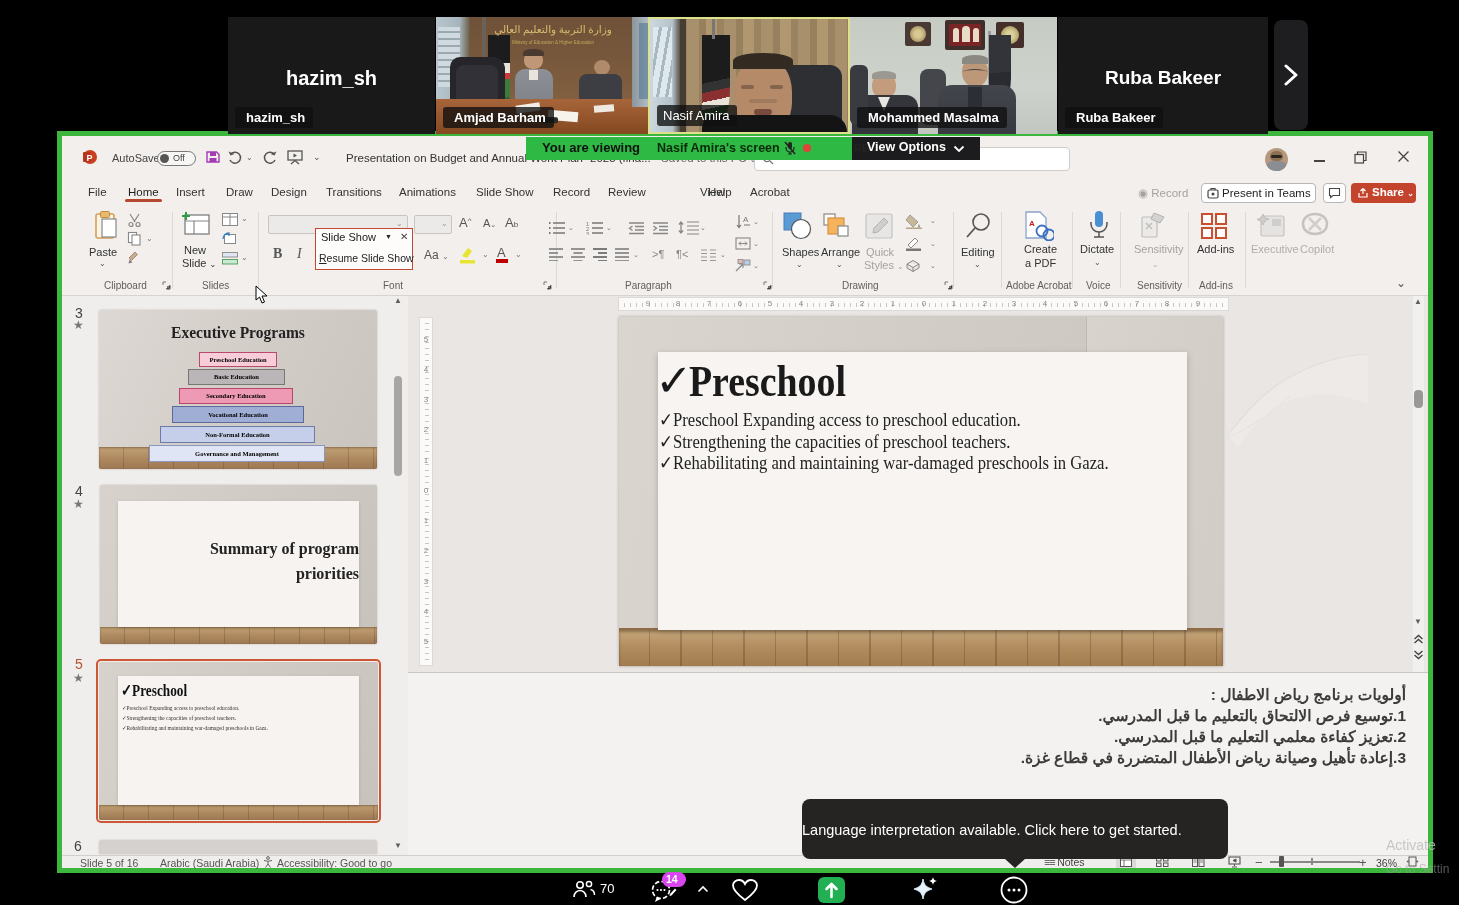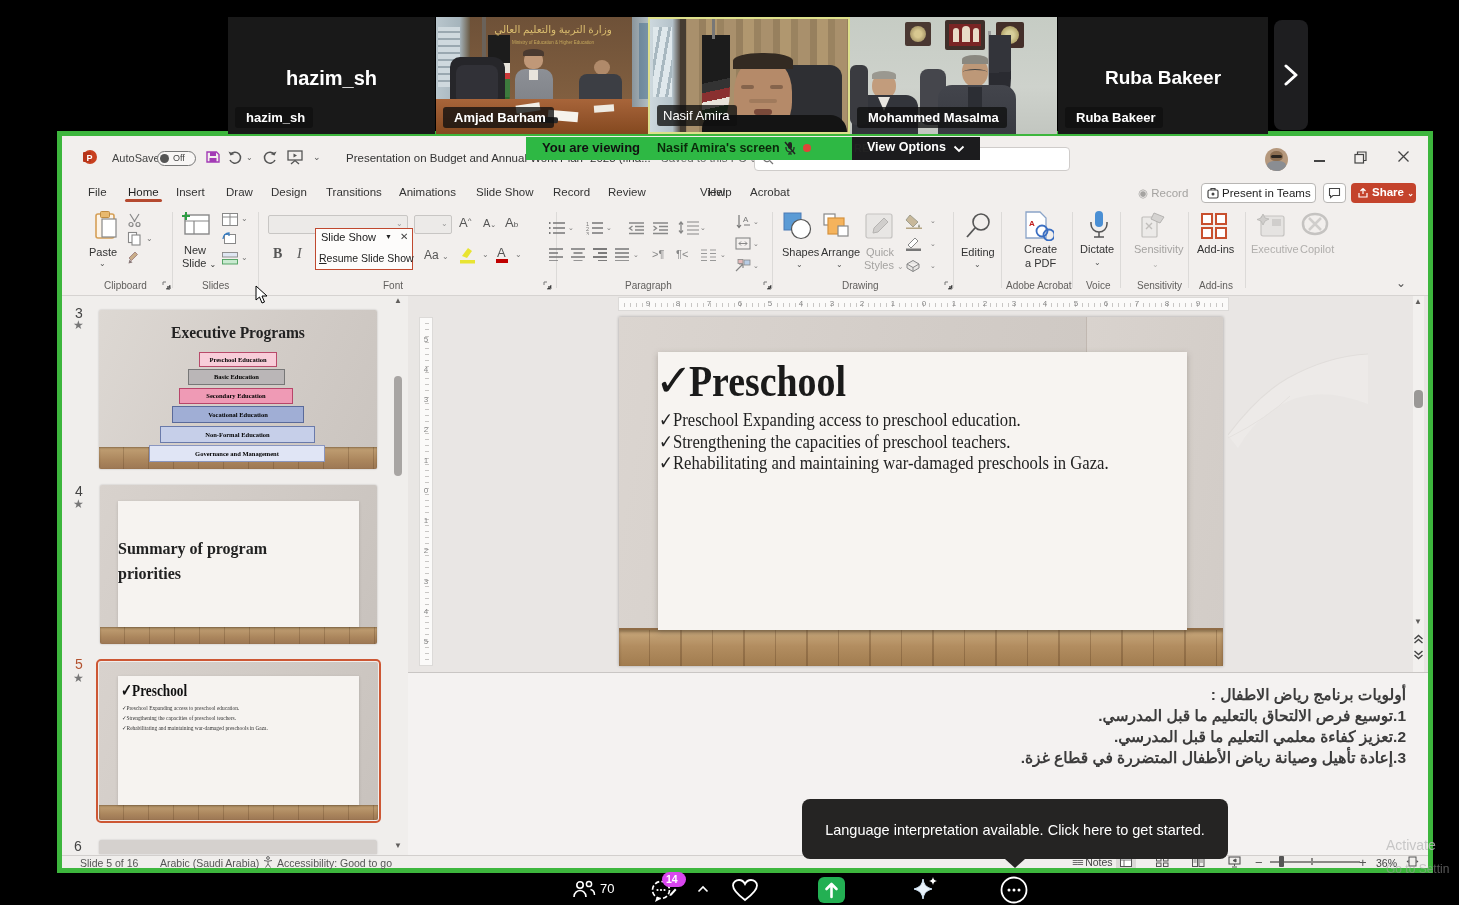--- a/index.html
+++ b/index.html
@@ -415,21 +415,21 @@
       <div class="abs serif" style="left:73px;top:96px;width:130px;height:15px;background:#a0aed5;border:1px solid #5a6a9a;font-size:6.5px;text-align:center;line-height:15px;font-weight:bold;">Vocational Education</div>
       <div class="abs serif" style="left:61px;top:116px;width:153px;height:15px;background:#c6cfe9;border:1px solid #6a7aaa;font-size:6.5px;text-align:center;line-height:15px;font-weight:bold;">Non-Formal Education</div>
       <div class="abs serif" style="left:50px;top:135px;width:174px;height:15px;background:#e0e5f5;border:1px solid #8a96c0;font-size:6.5px;text-align:center;line-height:15px;font-weight:bold;">Governance and Management</div>
     </div>
 
     <div class="abs" style="left:75px;top:483px;font-size:14px;color:#444;">4</div>
     <div class="abs" style="left:73px;top:497px;font-size:12px;color:#777;">★</div>
     <div class="abs" style="left:100px;top:485px;width:277px;height:159px;background:linear-gradient(115deg,#d8d2cd 0%,#cfc9c4 60%,#c8c2bd 100%);border-radius:2px;box-shadow:0 0 2px rgba(0,0,0,.25);overflow:hidden;">
       <div class="abs" style="left:0;top:142px;width:277px;height:17px;background:repeating-linear-gradient(90deg,transparent 0 24px,rgba(80,52,25,.25) 24px 25px),linear-gradient(180deg,#c2a175 0%,#ab865d 60%,#9c7754 100%);box-shadow:inset 0 1px 2px rgba(80,55,30,.5);"></div>
       <div class="abs" style="left:18px;top:16px;width:241px;height:126px;background:#f6f3f0;box-shadow:0 1px 3px rgba(0,0,0,.15);"></div>
-      <div class="abs serif" style="left:18px;top:51px;width:241px;text-align:left;font-size:16px;font-weight:bold;color:#222;line-height:25px;transform:scaleX(1);">Summary of program<br>priorities</div>
+      <div class="abs serif" style="left:18px;top:51px;width:241px;text-align:right;font-size:16px;font-weight:bold;color:#222;line-height:25px;transform:scaleX(1);">Summary of program<br>priorities</div>
     </div>
 
     <div class="abs" style="left:75px;top:656px;font-size:14px;color:#b35330;">5</div>
     <div class="abs" style="left:73px;top:671px;font-size:12px;color:#777;">★</div>
     <div class="abs" style="left:96px;top:659px;width:285px;height:164px;border:2px solid #cd5734;border-radius:5px;box-sizing:border-box;"></div>
     <div class="abs" style="left:99px;top:662px;width:279px;height:158px;background:linear-gradient(115deg,#d8d2cd 0%,#cfc9c4 60%,#c8c2bd 100%);border-radius:2px;overflow:hidden;">
       <div class="abs" style="left:0;top:143px;width:279px;height:15px;background:repeating-linear-gradient(90deg,transparent 0 24px,rgba(80,52,25,.25) 24px 25px),linear-gradient(180deg,#c2a175 0%,#ab865d 60%,#9c7754 100%);box-shadow:inset 0 1px 2px rgba(80,55,30,.5);"></div>
       <div class="abs" style="left:19px;top:14px;width:241px;height:129px;background:#f6f3f0;box-shadow:0 1px 3px rgba(0,0,0,.15);"></div>
       <div class="abs serif" style="left:22px;top:18px;font-size:17px;font-weight:bold;color:#111;transform:scaleX(.78);transform-origin:left;">✓Preschool</div>
       <div class="abs serif" style="left:23px;top:41px;font-size:6px;color:#333;line-height:10px;transform:scaleX(.9);transform-origin:left;">✓Preschool Expanding access to preschool education.<br>✓Strengthening the capacities of preschool teachers.<br>✓Rehabilitating and maintaining war-damaged preschools in Gaza.</div>
@@ -519,21 +519,21 @@
     <div class="abs" style="left:500px;top:684px;width:906px;text-align:right;direction:rtl;font-size:15.5px;font-weight:bold;color:#3c3c3c;line-height:21px;">أولويات برنامج رياض الاطفال :<br>1.توسيع فرص الالتحاق بالتعليم ما قبل المدرسي.<br>2.تعزيز كفاءة معلمي التعليم ما قبل المدرسي.<br>3.إعادة تأهيل وصيانة رياض الأطفال المتضررة في قطاع غزة.</div>
 
     <div class="abs" style="left:62px;top:855px;width:1366px;height:13px;background:#f0eeec;border-top:1px solid #d2cfcd;box-sizing:border-box;"></div>
     <div class="abs" style="left:80px;top:857px;font-size:10.5px;color:#555;">Slide 5 of 16</div>
     <div class="abs" style="left:160px;top:857px;font-size:10.5px;color:#555;">Arabic (Saudi Arabia)</div>
     <svg class="abs" style="left:262px;top:856px" width="12" height="12" viewBox="0 0 12 12">
       <circle cx="6" cy="2" r="1.4" fill="none" stroke="#555" stroke-width="0.9"></circle>
       <path d="M2 4.5 Q6 6 10 4.5 M6 5.5 V8 M6 8 L3.5 11.5 M6 8 L8.5 11.5" fill="none" stroke="#555" stroke-width="0.9"></path>
     </svg>
     <div class="abs" style="left:277px;top:857px;font-size:10.5px;color:#555;">Accessibility: Good to go</div>
-    <div class="abs" style="left:1044px;top:856px;font-size:10.5px;color:#444;margin-left:28px;"><span style="letter-spacing:-1px;">≡≡</span> Notes</div>
+    <div class="abs" style="left:1044px;top:856px;font-size:10.5px;color:#444;"><span style="letter-spacing:-1px;">≡≡</span> Notes</div>
     <div class="abs" style="left:1116px;top:855px;width:20px;height:13px;background:#dbd8d6;"></div>
     <svg class="abs" style="left:1120px;top:857px" width="12" height="10" viewBox="0 0 12 10">
         <rect x="0.5" y="0.5" width="11" height="9" fill="#fff" stroke="#555" stroke-width="1"></rect>
         <path d="M0.5 3 H11.5 M4 3 V9.5" stroke="#555" stroke-width="0.8"></path>
       </svg>
     <svg class="abs" style="left:1156px;top:857px" width="13" height="10" viewBox="0 0 13 10">
         <g fill="none" stroke="#555" stroke-width="1">
           <rect x="0.5" y="0.5" width="4.5" height="3.5"></rect>
           <rect x="7.5" y="0.5" width="4.5" height="3.5"></rect>
           <rect x="0.5" y="6" width="4.5" height="3.5"></rect>
@@ -690,21 +690,21 @@
     </svg>
     <div class="abs" style="left:803px;top:144px;width:8px;height:8px;border-radius:50%;background:#e04438;z-index:21;"></div>
     <div class="abs" style="left:815px;top:142px;font-size:11px;font-weight:bold;color:#222;z-index:21;padding-left:39px;">REC</div>
     <div class="abs" style="left:852px;top:137px;width:128px;height:23px;background:#1c1c1e;z-index:20;"></div>
     <div class="abs" style="left:867px;top:140px;font-size:12.5px;font-weight:bold;color:#fff;z-index:21;">View Options</div>
     <svg class="abs" style="left:953px;top:145px;z-index:21;" width="12" height="8" viewBox="0 0 12 8">
         <path d="M1.5 1.5 L6 6 L10.5 1.5" fill="none" stroke="#fff" stroke-width="1.8"></path>
       </svg>
 
     <div class="abs" style="left:802px;top:799px;width:426px;height:60px;background:#252423;border-radius:8px;z-index:30;"></div>
-    <div class="abs" style="left:802px;top:822px;width:426px;text-align:center;font-size:14.5px;color:#fff;z-index:31;">Language interpretation available. Click here to get started.</div>
+    <div class="abs" style="left:802px;top:822px;width:426px;text-align:left;font-size:14.5px;color:#fff;z-index:31;">Language interpretation available. Click here to get started.</div>
     <div class="abs" style="left:1005px;top:859px;width:0;height:0;border-left:10px solid transparent;border-right:10px solid transparent;border-top:9px solid #252423;z-index:31;"></div>
 
     <div class="abs" style="left:0;top:874px;width:1459px;height:31px;background:#000;z-index:25;">
       <svg class="abs" style="left:571px;top:6px;" width="26" height="20" viewBox="0 0 26 20">
         <circle cx="9" cy="5" r="3.2" fill="none" stroke="#fff" stroke-width="1.6"></circle>
         <path d="M3 17 C3 12 7 10.5 9 10.5 C11 10.5 15 12 15 17" fill="none" stroke="#fff" stroke-width="1.6"></path>
         <circle cx="18" cy="4" r="2.6" fill="none" stroke="#fff" stroke-width="1.5"></circle>
         <path d="M19.5 9.5 C22 10 23.5 12 23.5 15" fill="none" stroke="#fff" stroke-width="1.5"></path>
       </svg>
       <div class="abs" style="left:600px;top:7px;font-size:13px;color:#fff;">70</div>

